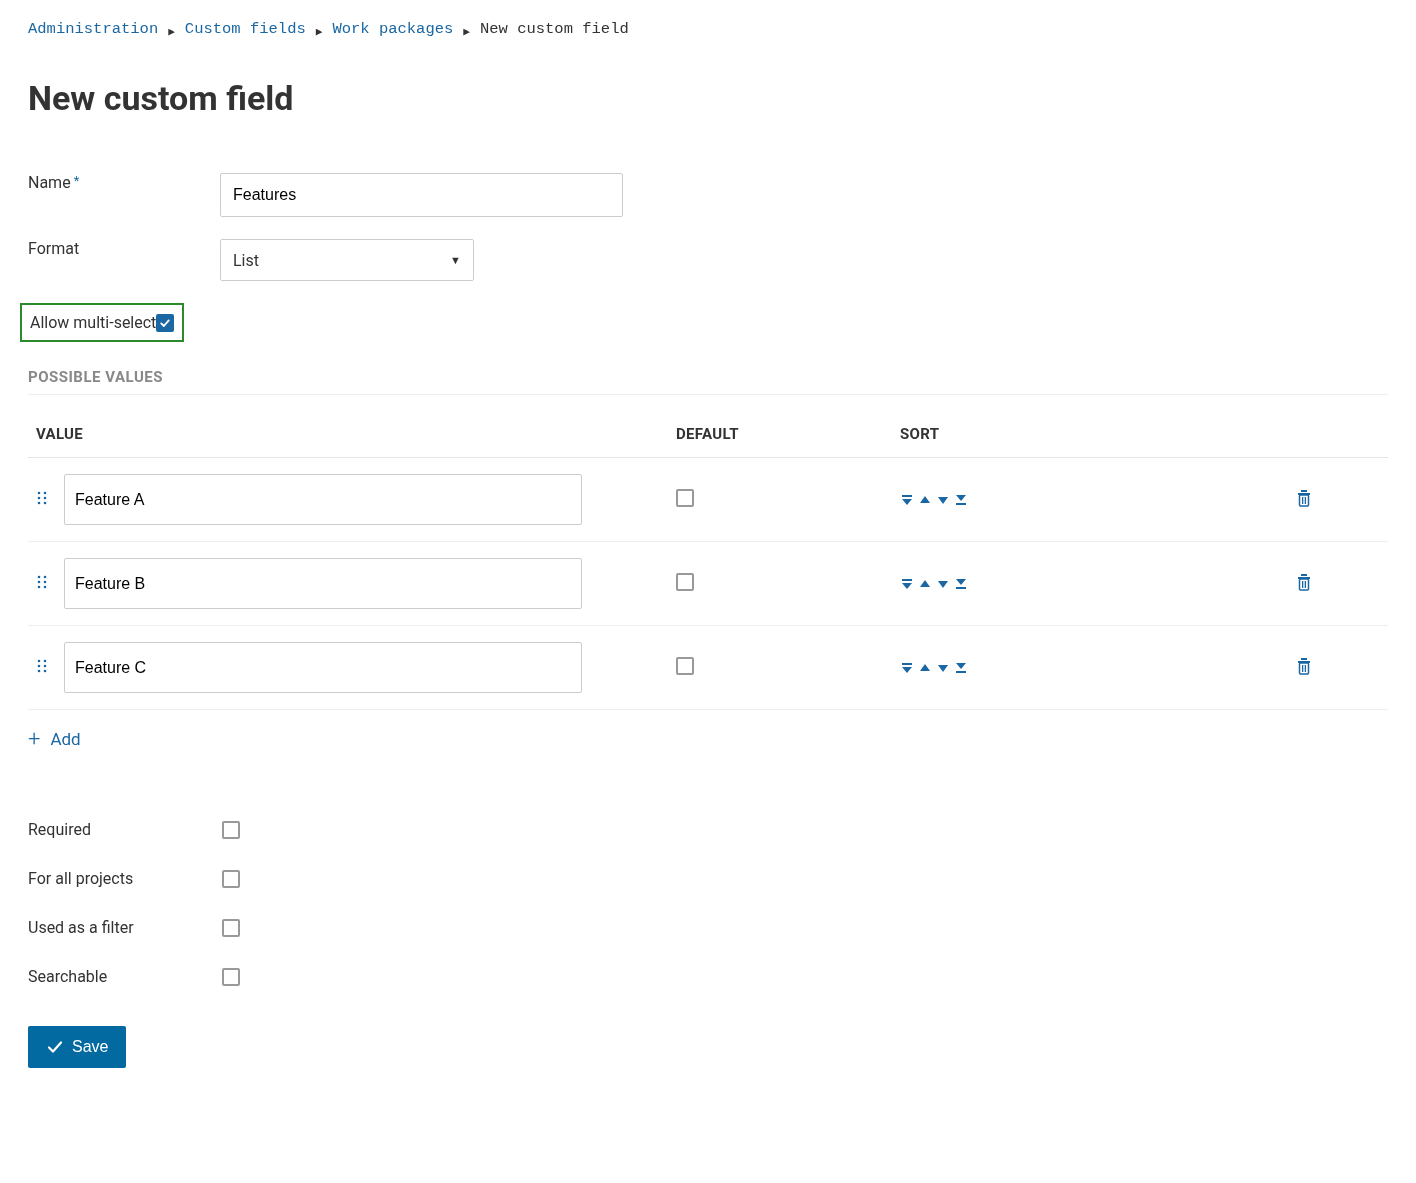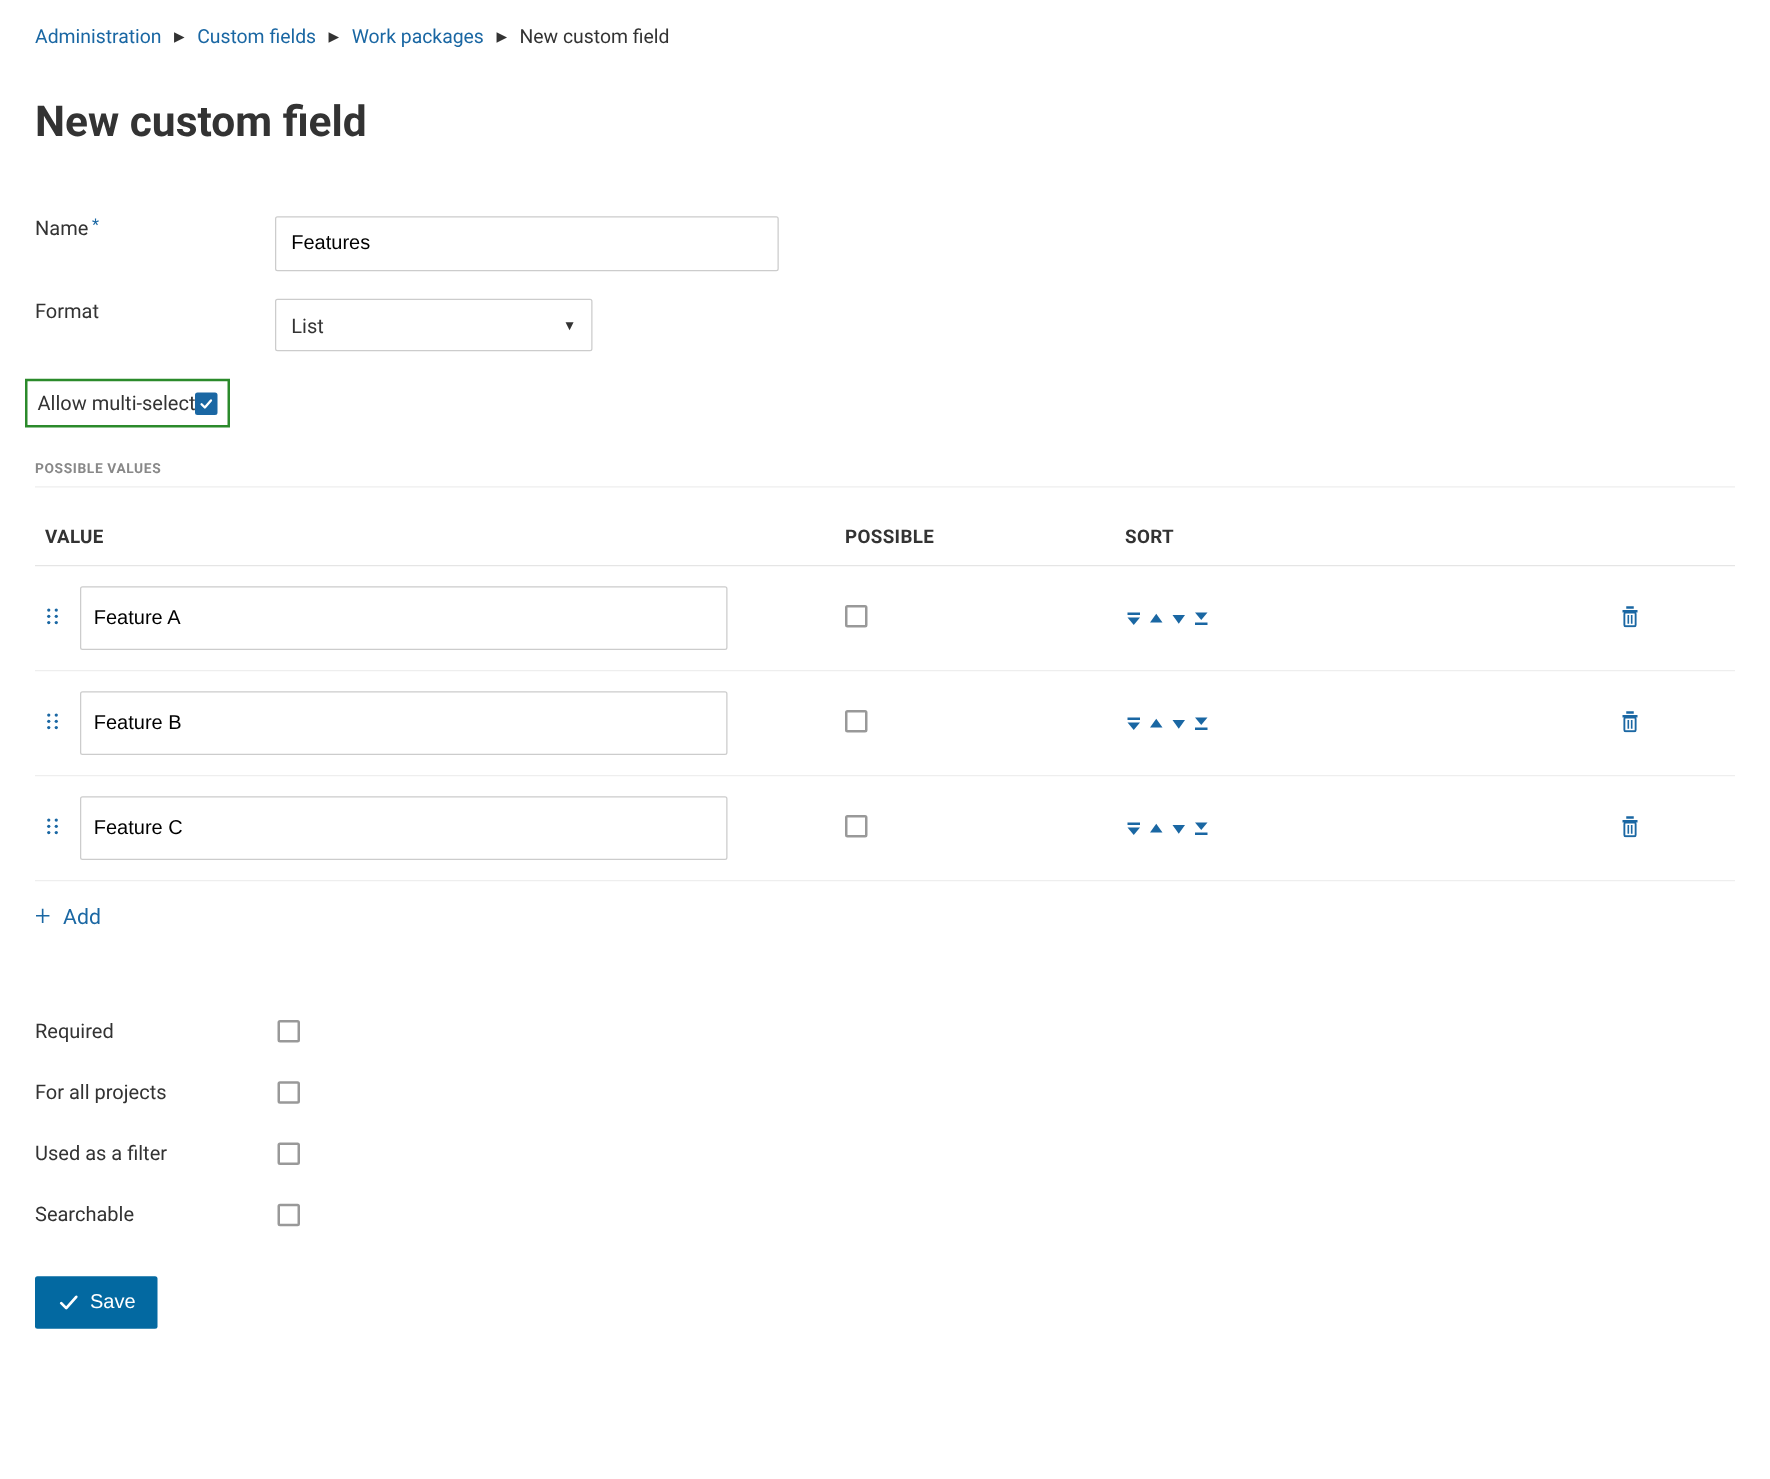--- a/index.html
+++ b/index.html
@@ -7,24 +7,25 @@
       font-family: -apple-system, BlinkMacSystemFont, "Segoe UI", Roboto, "Helvetica Neue", Arial, sans-serif;
       color: #333;
       background: #fff;
       padding: 20px 28px;
     }
     a { color: #1a67a3; text-decoration: none; }
 
     
     .breadcrumb {
       display: flex;
-      align-items: center;
+      align-items: flex-end;
       gap: 10px;
       font-size: 15.5px;
       margin-bottom: 40px;
+      font-family: Liberation Mono, monospace;
     }
     .breadcrumb .sep {
       font-size: 11px;
       color: #333;
     }
     .breadcrumb .current { color: #333; }
 
     h1.page-title {
       font-size: 34px;
       font-weight: 700;
@@ -89,21 +90,21 @@
       justify-content: center;
     }
     .checkbox.checked {
       background: #1a67a3;
       border-color: #1a67a3;
     }
     .checkbox.checked svg { display: block; }
     .checkbox svg { display: none; width: 12px; height: 12px; }
 
     .section-header {
-      font-size: 11px;
+      font-size: 15px;
       font-weight: 700;
       letter-spacing: 0.5px;
       color: #888;
       margin-top: 26px;
       padding-bottom: 8px;
       border-bottom: 1px solid #eee;
     }
 
     .values-table { margin-top: 30px; }
     .values-header {
@@ -218,21 +219,21 @@
         </svg>
     </span>
   </div>
 </div>
 
 <div class="section-header">POSSIBLE VALUES</div>
 
 <div class="values-table">
   <div class="values-header">
     <div class="col-value">VALUE</div>
-    <div class="col-default">POSSIBLE</div>
+    <div class="col-default">DEFAULT</div>
     <div class="col-sort">SORT</div>
     <div class="col-del"></div>
   </div>
 
   
   <div class="value-row">
     <div class="col-value-cell">
       <span class="drag-handle">
         <svg viewBox="0 0 10 14">
             <circle cx="2" cy="2" r="1.3" fill="#1a67a3"></circle>

